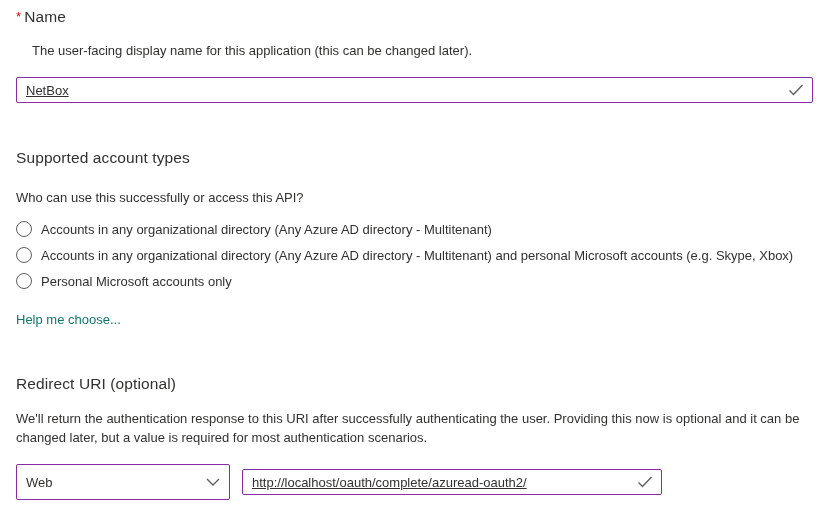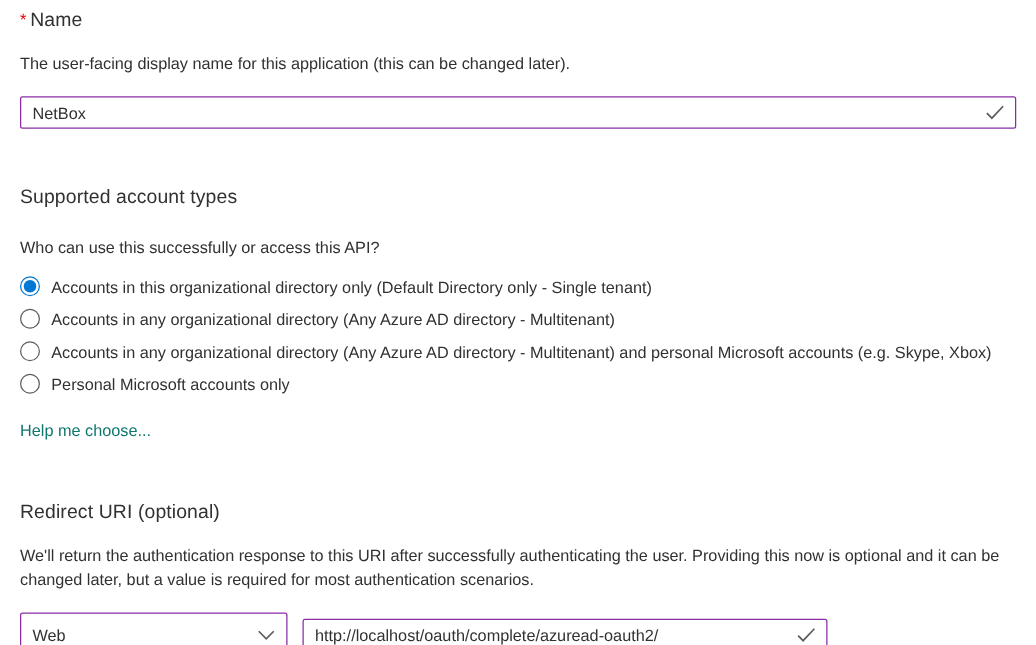--- a/index.html
+++ b/index.html
@@ -31,20 +31,21 @@
 
   
   .textbox {
     position: relative;
     border: 1px solid #8a2da5;
     border-radius: 2px;
     background: #fff;
     height: 26px;
     display: flex;
     align-items: flex-start;
+    text-decoration: underline;
   }
   .textbox input {
     border: none;
     outline: none;
     background: transparent;
     font-family: "Liberation Sans", "DejaVu Sans", sans-serif;
     font-size: 13px;
     color: #323130;
     width: 100%;
     padding: 0 26px 0 9px;
@@ -107,21 +108,21 @@
   .radio-label { font-size: 13px; color: #323130; }
 
   .link {
     font-size: 13px;
     color: #0f766e;
     text-decoration: none;
     cursor: pointer;
   }
 
   
-  .mt-name-desc { margin-top: 15px; }
+  .mt-name-desc { margin-top: 15px; margin-left: 16px; }
   .mt-name-input { margin-top: 17px; }
   .mt-section2 { margin-top: 46px; }
   .mt-question { margin-top: 21px; }
   .mt-radios { margin-top: 9px; }
   .mt-help { margin-top: 16px; }
   .mt-section3 { margin-top: 47px; }
   .mt-redirect-desc { margin-top: 16px; max-width: 797px; }
   .mt-bottom-row { margin-top: 17px; display: flex; align-items: center; }
   .platform-dropdown { width: 214px; }
   .uri-box { width: 420px; margin-left: 12px; }
@@ -144,26 +145,20 @@
           <path d="M1.5 6.5 L5.5 10.5 L14.5 1" stroke="#605e5c" stroke-width="1.4" fill="none"></path>
         </svg>
     </span>
   </div>
 
   <div class="section-title mt-section2">Supported account types</div>
 
   <div class="helper-text mt-question">Who can use this successfully or access this API?</div>
 
   <div class="mt-radios">
-    <div class="radio-row selected">
-      <span class="radio-circle">
-          <span class="radio-dot"></span>
-        </span>
-      <span class="radio-label">Accounts in this organizational directory only (Default Directory only - Single tenant)</span>
-    </div>
     <div class="radio-row">
       <span class="radio-circle">
           <span class="radio-dot"></span>
         </span>
       <span class="radio-label">Accounts in any organizational directory (Any Azure AD directory - Multitenant)</span>
     </div>
     <div class="radio-row">
       <span class="radio-circle">
           <span class="radio-dot"></span>
         </span>

